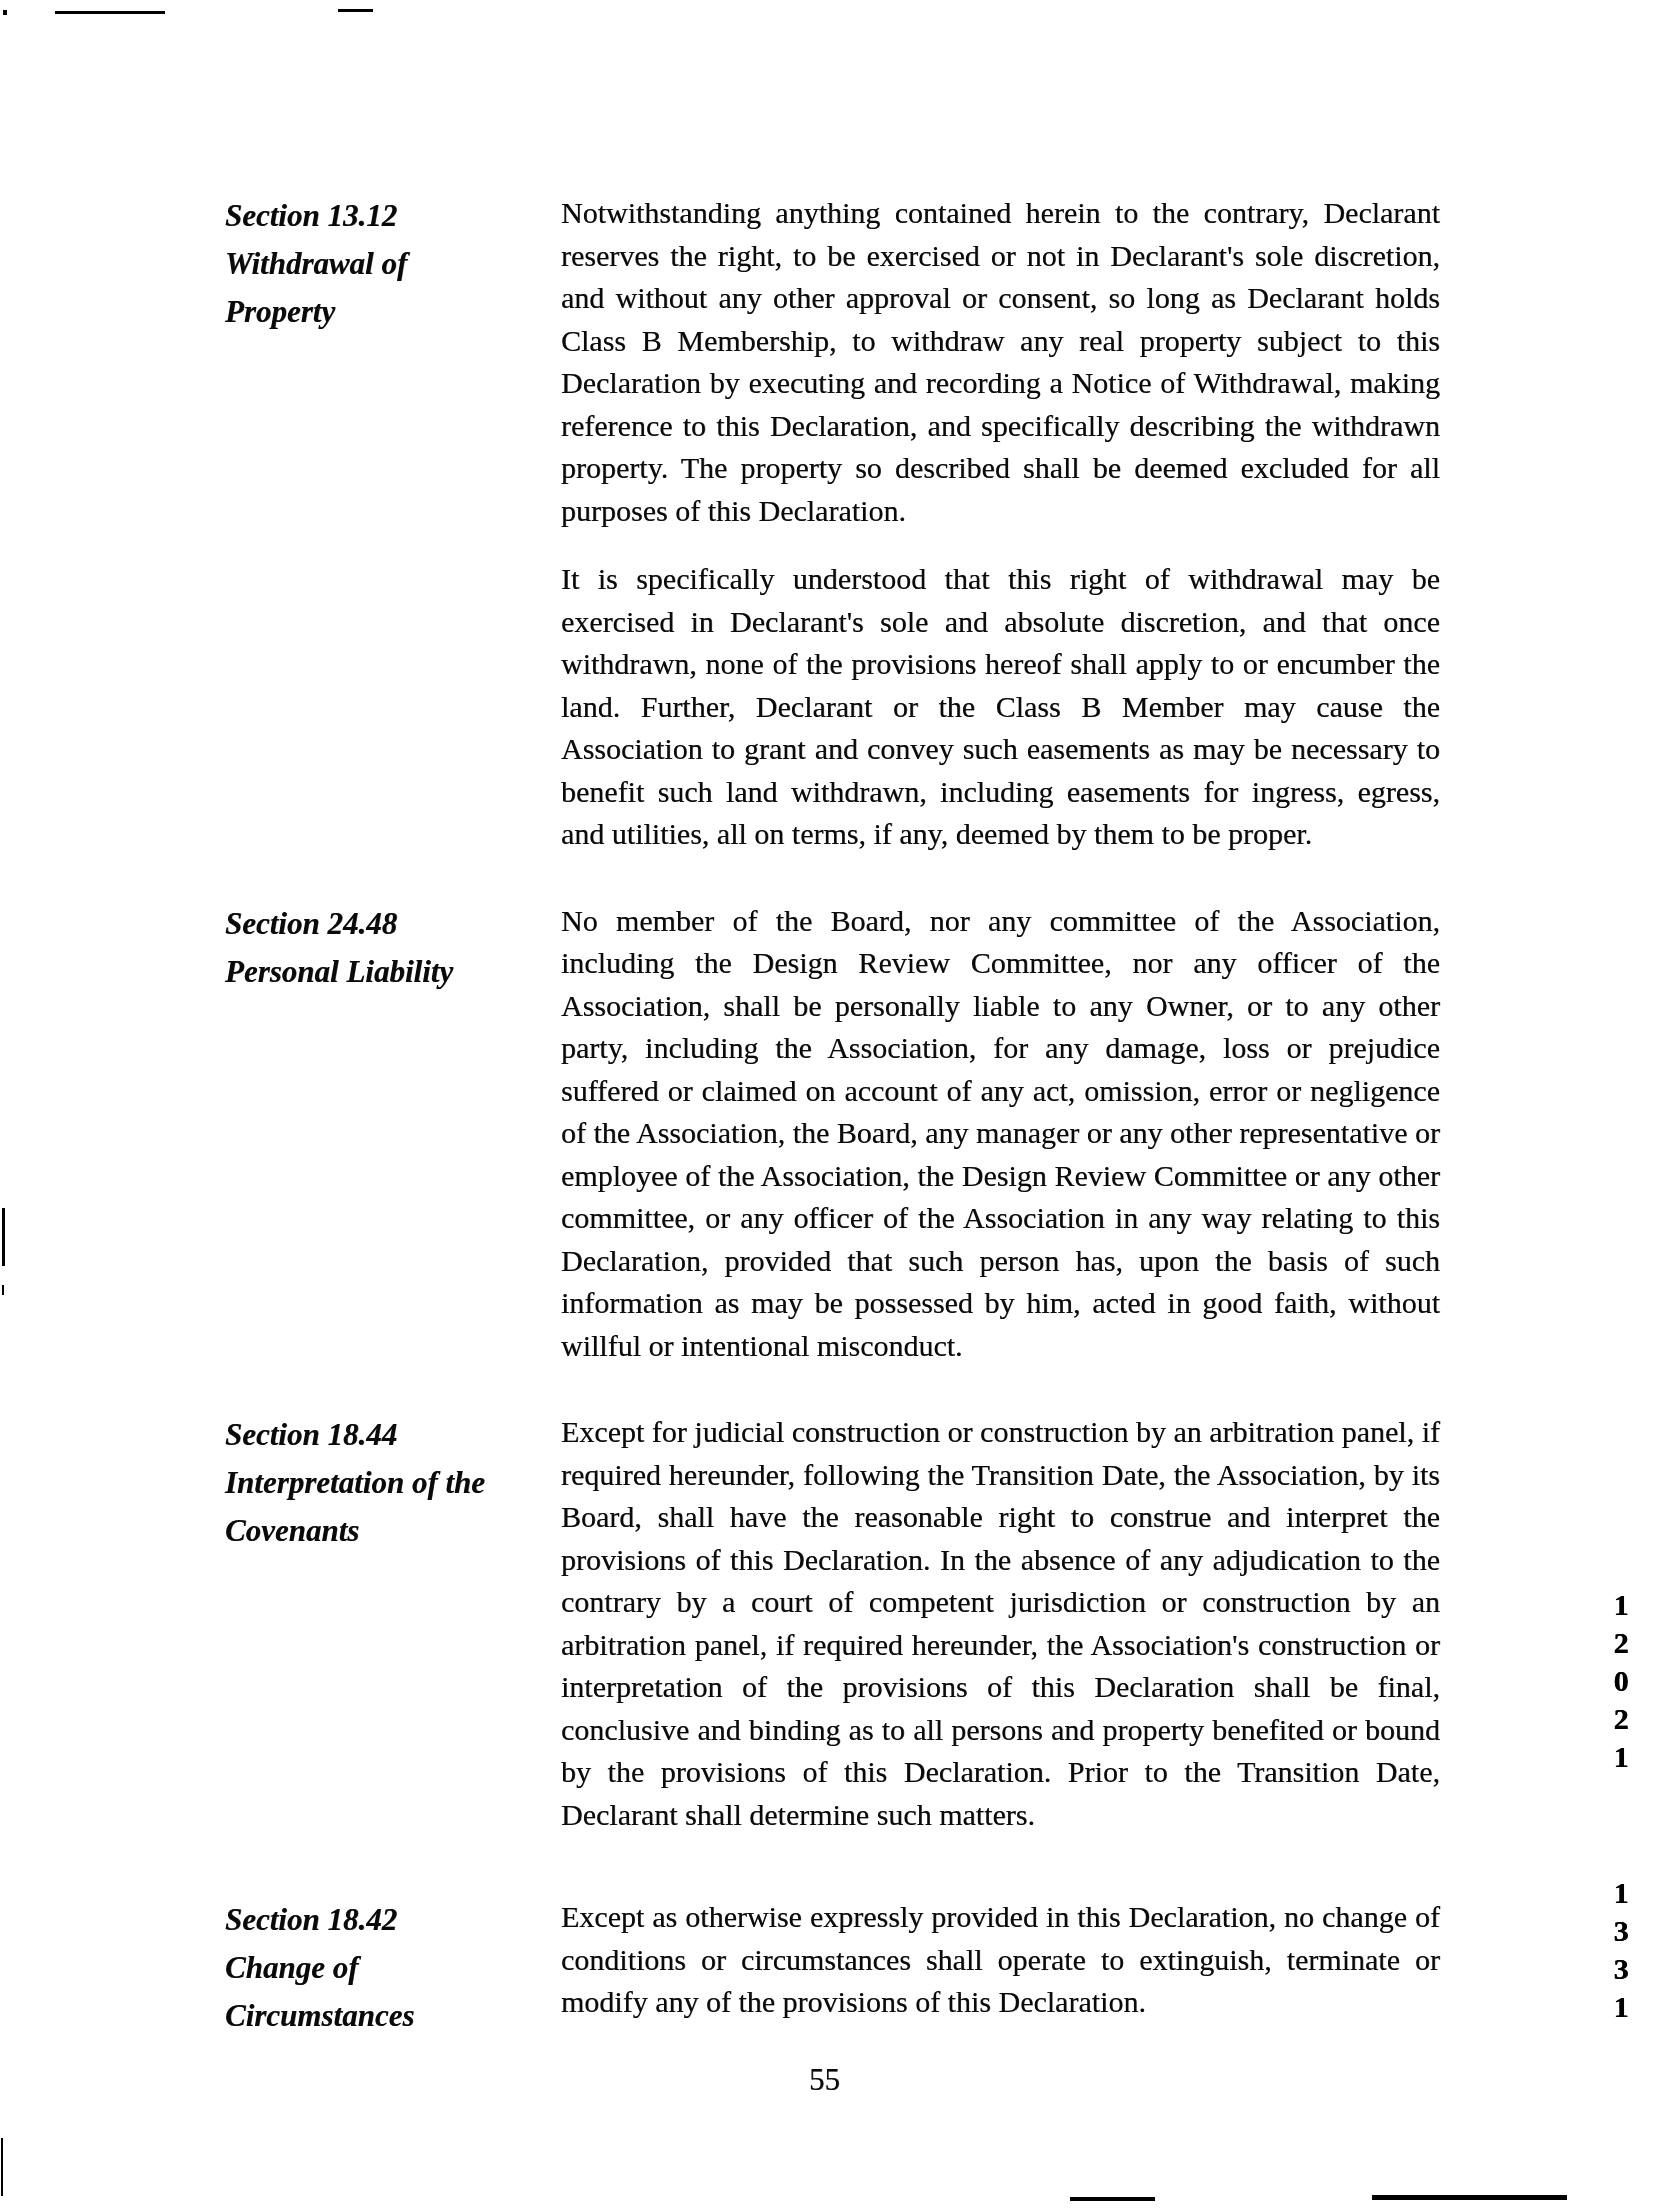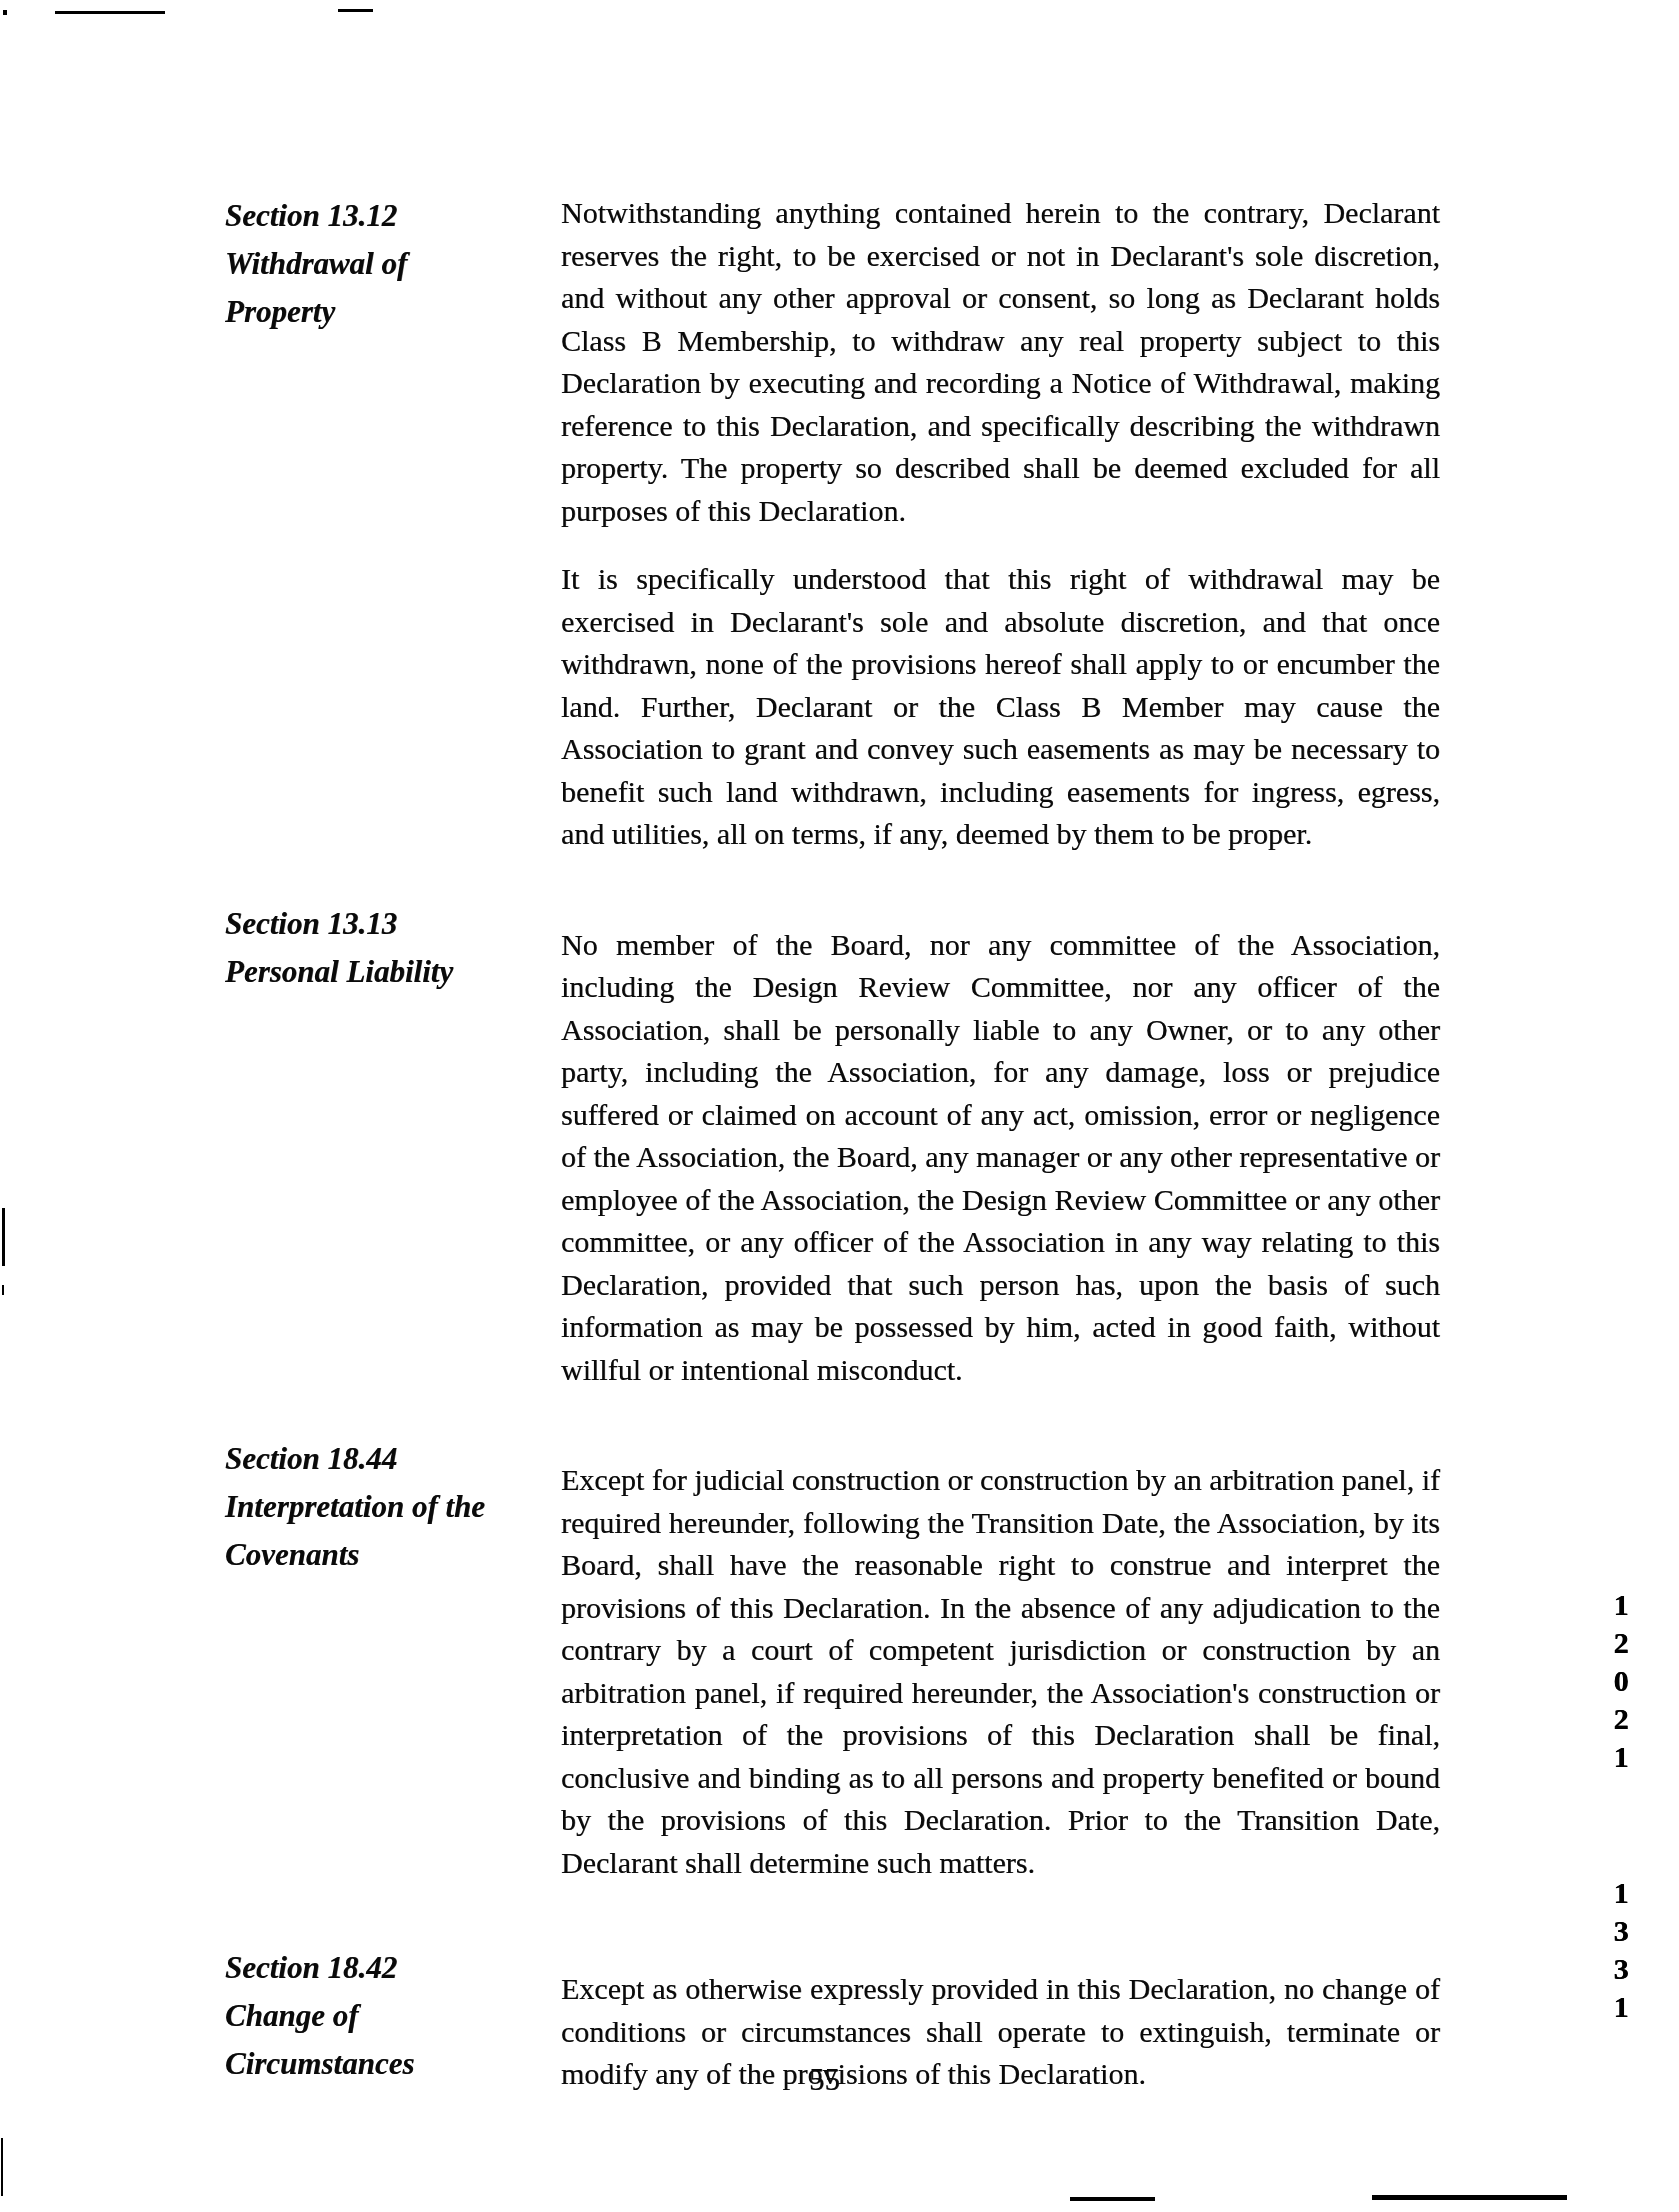--- a/index.html
+++ b/index.html
@@ -36,21 +36,21 @@
     font-style: italic;
     white-space: pre-line;
   }
   .section-body { width: 895px; }
   .section-body p {
     margin: 0 0 26px 0;
     font-size: 30px;
     line-height: 42.5px;
     text-align: justify;
   }
-  .section-body p:last-child { margin-bottom: 0; margin-top: 24px; }
+  .section-body p:last-child { margin-bottom: 0; }
   .section-row.gap-large { margin-bottom: 60px; }
   .page-number {
     position: absolute;
     left: 760px;
     top: 2062px;
     width: 80px;
     text-align: right;
     font-size: 31px;
     text-shadow: 0.4px 0.4px 0 rgba(0,0,0,0.55);
   }
@@ -99,21 +99,21 @@
       <h2 class="section-heading">Section 13.12
 Withdrawal of
 Property</h2>
       <div class="section-body">
         <p>Notwithstanding anything contained herein to the contrary, Declarant reserves the right, to be exercised or not in Declarant's sole discretion, and without any other approval or consent, so long as Declarant holds Class B Membership, to withdraw any real property subject to this Declaration by executing and recording a Notice of Withdrawal, making reference to this Declaration, and specifically describing the withdrawn property.  The property so described shall be deemed excluded for all purposes of this Declaration.</p>
         <p>It is specifically understood that this right of withdrawal may be exercised in Declarant's sole and absolute discretion, and that once withdrawn, none of the provisions hereof shall apply to or encumber the land.  Further, Declarant or the Class B Member may cause the Association to grant and convey such easements as may be necessary to benefit such land withdrawn, including easements for ingress, egress, and utilities, all on terms, if any, deemed by them to be proper.</p>
       </div>
     </section>
 
     <section class="section-row">
-      <h2 class="section-heading">Section 13.13
+      <h2 class="section-heading">Section 24.48
 Personal Liability</h2>
       <div class="section-body">
         <p>No member of the Board, nor any committee of the Association, including the Design Review Committee, nor any officer of the Association, shall be personally liable to any Owner, or to any other party, including the Association, for any damage, loss or prejudice suffered or claimed on account of any act, omission, error or negligence of the Association, the Board, any manager or any other representative or employee of the Association, the Design Review Committee or any other committee, or any officer of the Association in any way relating to this Declaration, provided that such person has, upon the basis of such information as may be possessed by him, acted in good faith, without willful or intentional misconduct.</p>
       </div>
     </section>
 
     <section class="section-row gap-large">
       <h2 class="section-heading">Section 18.44
 Interpretation of the
 Covenants</h2>

